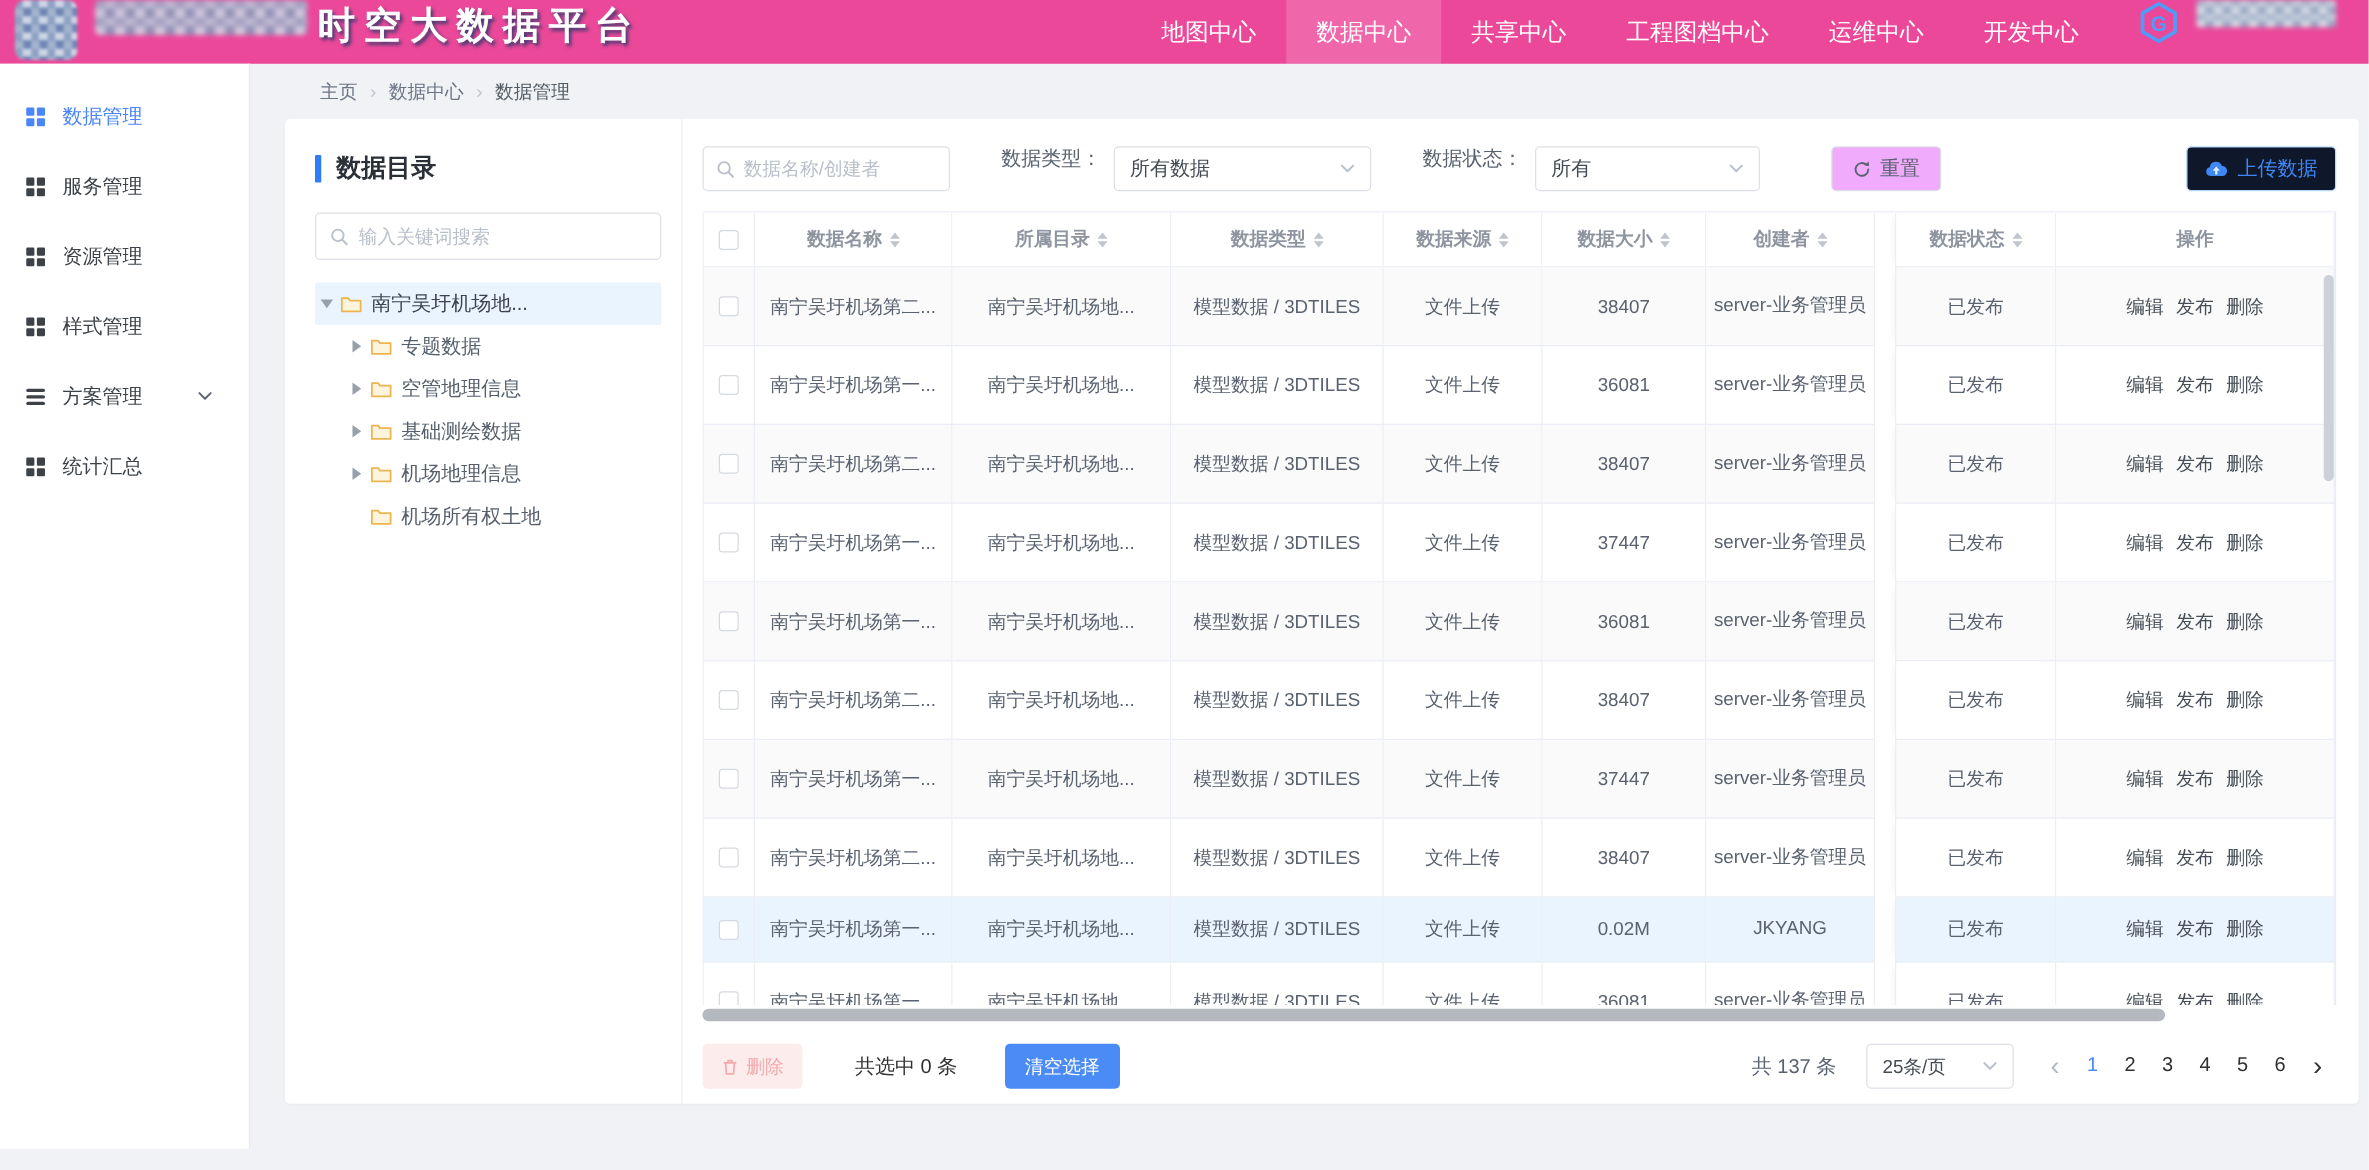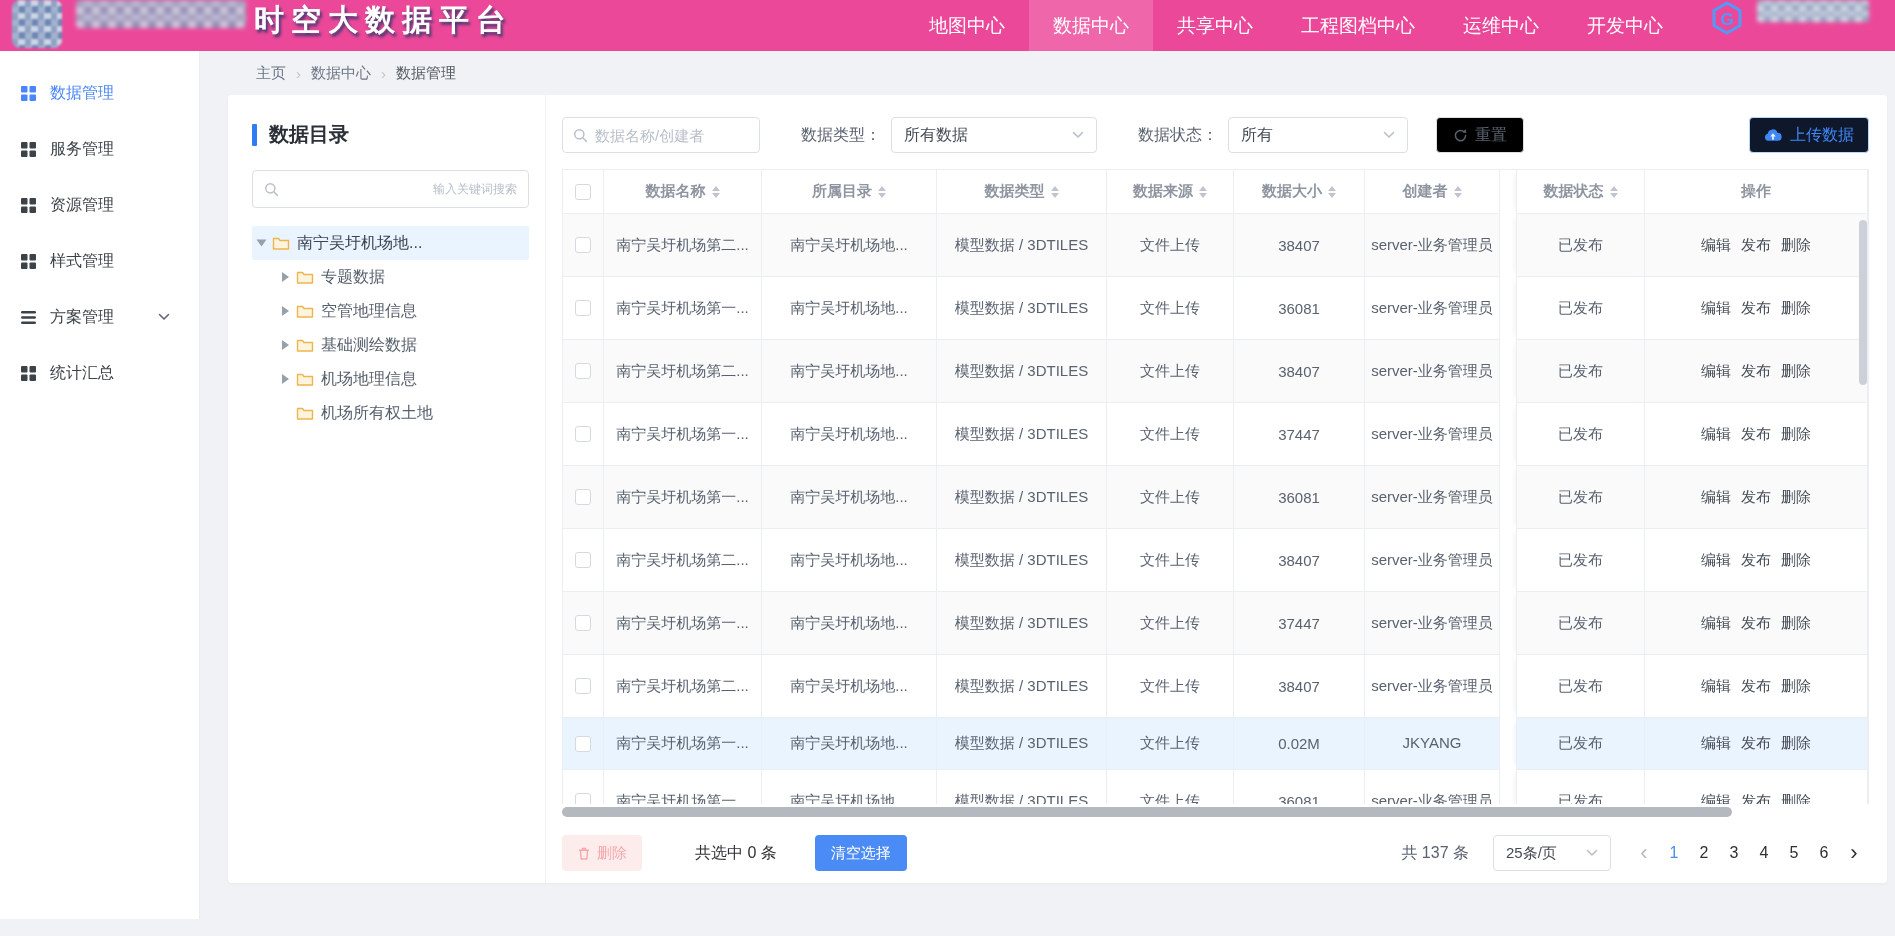--- a/index.html
+++ b/index.html
@@ -37,39 +37,39 @@
   .crumb-sep { color:#c0c4cc; font-size:15px; }
   .breadcrumb .last { color:#555c66; }
 
   .card { background:#fff; border-radius:4px; height:788px; display:flex; box-shadow:0 1px 3px rgba(0,0,0,.04); }
 
   
   .tree-panel { width:318px; flex:none; border-right:1px solid #eef0f3; padding:26px 16px 0 24px; }
   .panel-title { display:flex; align-items:center; font-size:20px; font-weight:bold; color:#2b3038; }
   .title-bar { width:5px; height:22px; background:#2f7cf6; margin-right:12px; border-radius:1px; }
   .tree-search { margin-top:22px; height:38px; border:1px solid #dcdfe6; border-radius:4px; display:flex; align-items:center; padding:0 11px; gap:8px; background:#fff; }
-  .tree-search input { border:none; outline:none; font-size:12px; flex:1; color:#7f1d1d; font-family:inherit;text-align:right; }
+  .tree-search input { border:none; outline:none; font-size:15px; flex:1; color:#7f1d1d; font-family:inherit; }
   .tree-search input::placeholder { color:#b8bfc9; }
   .tree { margin-top:18px; font-size:16px; color:#56606c; }
   .tree-row { height:34px; display:flex; align-items:center; gap:7px; padding-left:30px; cursor:pointer; white-space:nowrap; }
   .tree-row.root { padding-left:6px; background:#e9f4ff; border-radius:2px; color:#3c4450; }
   .caret { width:0; height:0; border-left:7px solid #98a0ab; border-top:5px solid transparent; border-bottom:5px solid transparent; flex:none; }
   .caret.open { transform:rotate(90deg); }
   .caret-space { width:7px; flex:none; }
 
   
   .table-panel { flex:1; min-width:0; padding:22px 18px 0 16px; display:flex; flex-direction:column; position:relative; }
-  .filter-bar { display:flex; align-items:center; margin-bottom:16px; }
+  .filter-bar { display:flex; margin-bottom:16px; }
   .f-search { width:198px; height:36px; border:1px solid #dcdfe6; border-radius:4px; display:flex; align-items:center; gap:7px; padding:0 10px; }
   .f-search input { border:none; outline:none; flex:1; min-width:0; font-size:15px; font-family:inherit; }
   .f-search input::placeholder { color:#b8bfc9; }
   .f-label { margin-left:41px; font-size:16px; color:#5a6270; white-space:nowrap; }
   .f-select { height:36px; border:1px solid #dcdfe6; border-radius:4px; display:flex; align-items:center; justify-content:space-between; padding:0 12px; font-size:16px; color:#454b54; margin-left:10px; cursor:pointer; }
   .f-select.w1 { width:206px; } .f-select.w2 { width:180px; }
-  .reset-btn { margin-left:28px; height:36px; border:1px solid #dcdfe6; border-radius:4px; background:#000000; display:flex; align-items:center; gap:7px; padding:0 16px; font-size:16px; color:#5a6270; cursor:pointer; font-family:inherit; }
+  .reset-btn { margin-left:57px; height:36px; border:1px solid #dcdfe6; border-radius:4px; background:#f0abfc; display:flex; align-items:center; gap:7px; padding:0 16px; font-size:16px; color:#5a6270; cursor:pointer; font-family:inherit; }
   .upload-btn { margin-left:auto; height:36px; background:#0f172a; border:1px solid #b6d8ff; border-radius:4px; color:#3f87f5; display:flex; align-items:center; gap:8px; padding:0 14px; font-size:16px; cursor:pointer; font-family:inherit; }
 
   .table-wrap { height:635px; overflow:hidden; position:relative; border-top:1px solid #ebeef5; border-right:1px solid #ebeef5; }
   .t-row { display:grid; grid-template-columns:42px 158px 175px 170px 127px 131px 135px 16px 129px auto; }
   .cell { display:flex; align-items:center; justify-content:center; text-align:center;
     border-bottom:1px solid #ebeef5; border-right:1px solid #ebeef5; font-size:15px; color:#5a6270; padding:0 6px; }
   .t-row .cell:first-child { border-left:1px solid #ebeef5; }
   .cell.gap { border:none; background:#fff; padding:0; }
   .cell.status-col { border-left:1px solid #ebeef5; box-shadow:-5px 0 6px -4px rgba(0,0,0,.06); }
   .t-head .cell { height:44px; color:#8f95a0; font-weight:bold; font-size:15px; background:#fff; }
@@ -87,21 +87,21 @@
   .sort i { display:block; width:0; height:0; border:4px solid transparent; }
   .sort .up { border-bottom:5px solid #c0c4cc; margin-bottom:2px; }
   .sort .down { border-top:5px solid #c0c4cc; }
   .v-thumb { position:absolute; right:1px; top:50px; width:8px; height:165px; background:#cdd0d6; border-radius:4px; }
 
   .h-scroll { height:10px; margin-top:3px; position:relative; }
   .h-thumb { position:absolute; left:0; top:0; height:10px; width:1170px; background:#b4b8bf; border-radius:5px; cursor:pointer; }
 
   .table-footer { display:flex; align-items:center; margin-top:16px; height:40px; }
   .del-btn { width:80px; height:36px; background:#fdecec; color:#f3a9ad; border:none; border-radius:4px; display:flex; align-items:center; justify-content:center; gap:6px; font-size:15px; cursor:not-allowed; font-family:inherit; }
-  .sel-text { margin-left:53px; font-size:16px; color:#303133; }
+  .sel-text { margin-left:42px; font-size:16px; color:#303133; }
   .clear-btn { margin-left:38px; height:36px; padding:0 16px; background:#4b8bf5; color:#fff; border:none; border-radius:4px; font-size:15px; cursor:pointer; font-family:inherit; }
   .total-text { margin-left:auto; font-size:16px; color:#5a6270; white-space:nowrap; }
   .page-size { width:118px; height:36px; border:1px solid #dcdfe6; border-radius:4px; display:flex; align-items:center; justify-content:space-between; padding:0 12px; font-size:15px; color:#454b54; margin-left:24px; cursor:pointer; }
   .pager { display:flex; align-items:center; margin-left:18px; }
   .page-item { min-width:30px; height:30px; display:flex; align-items:center; justify-content:center; font-size:16px; color:#303133; cursor:pointer; }
   .page-item.current { color:#4b8bf5; }
   .page-arrow { font-size:22px; line-height:1; padding:0 4px; }
   .page-arrow.prev { color:#b4bac1; }
 </style>
 </head>

